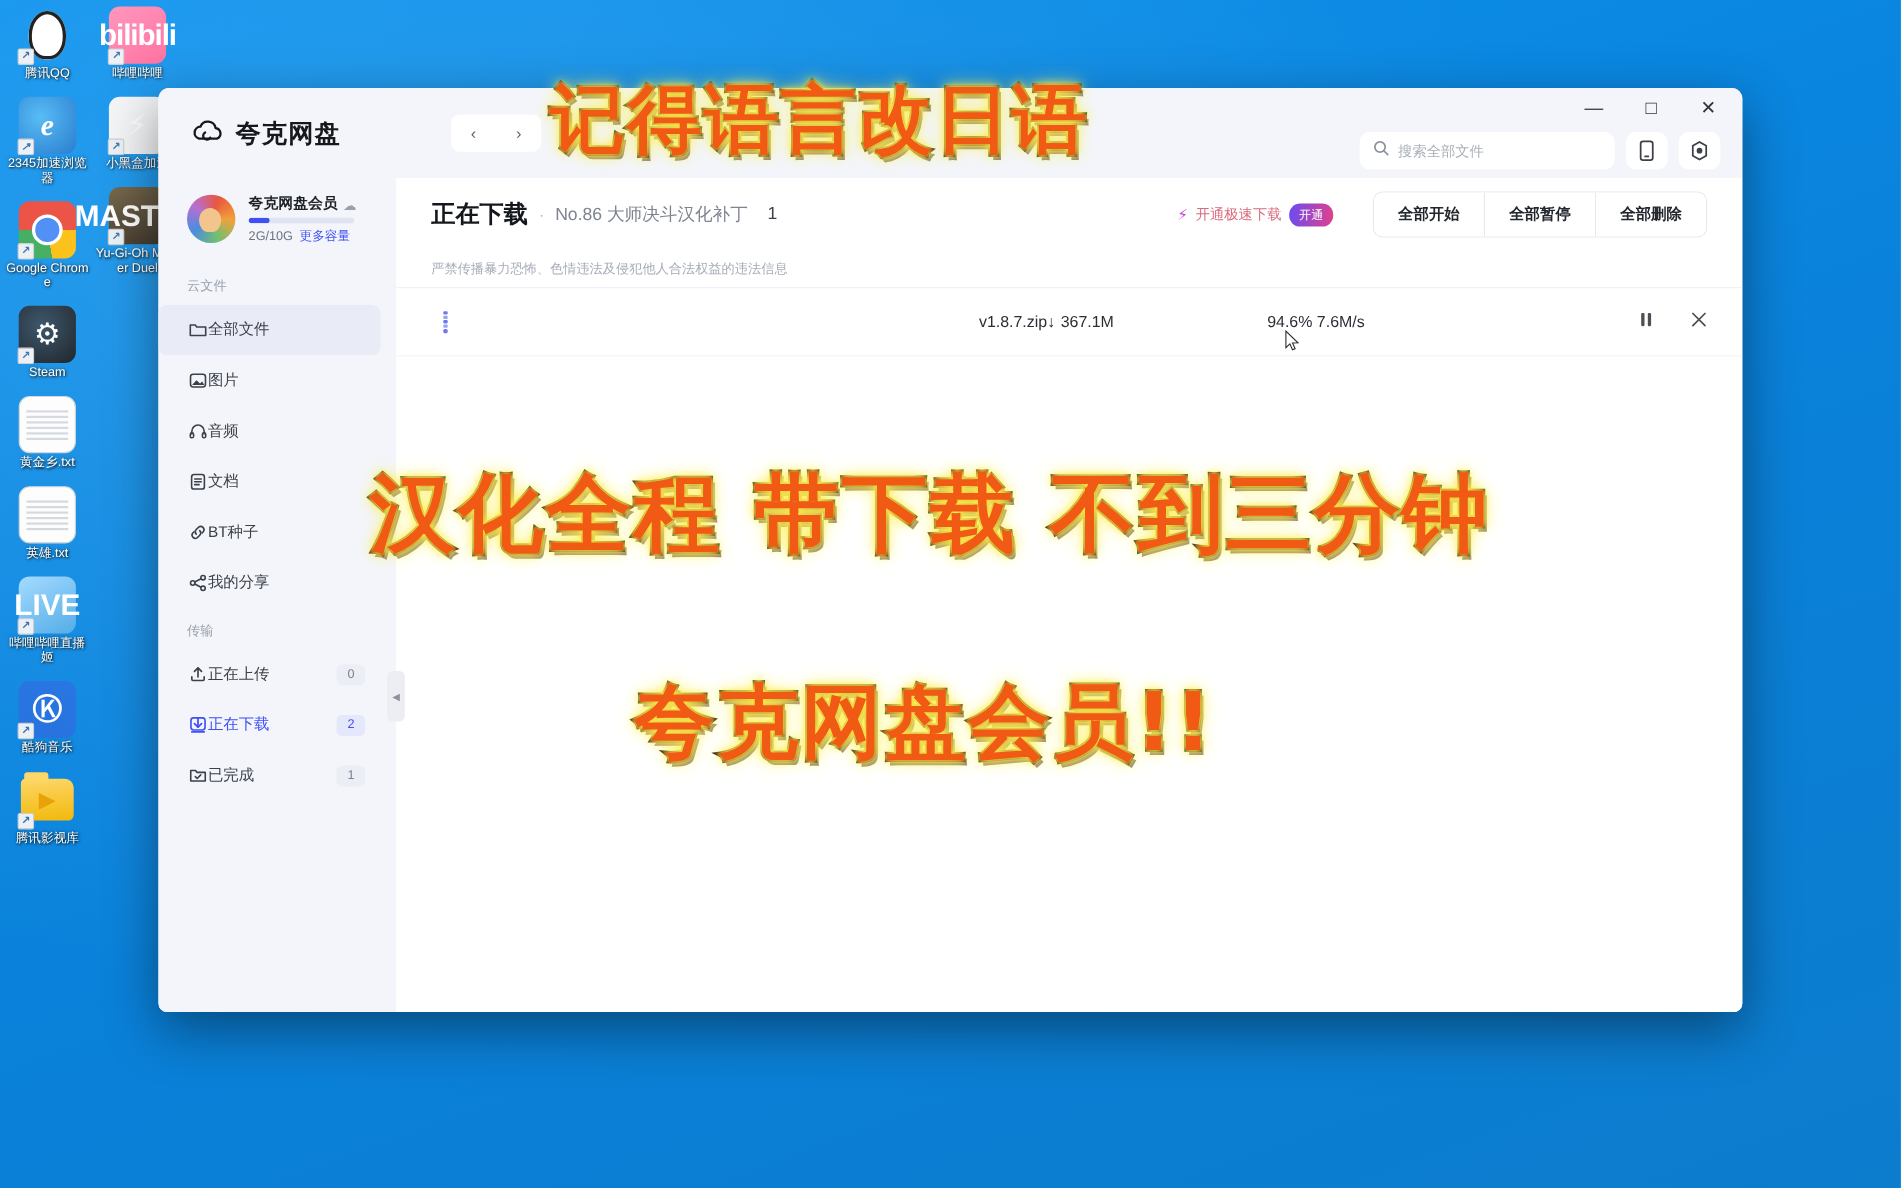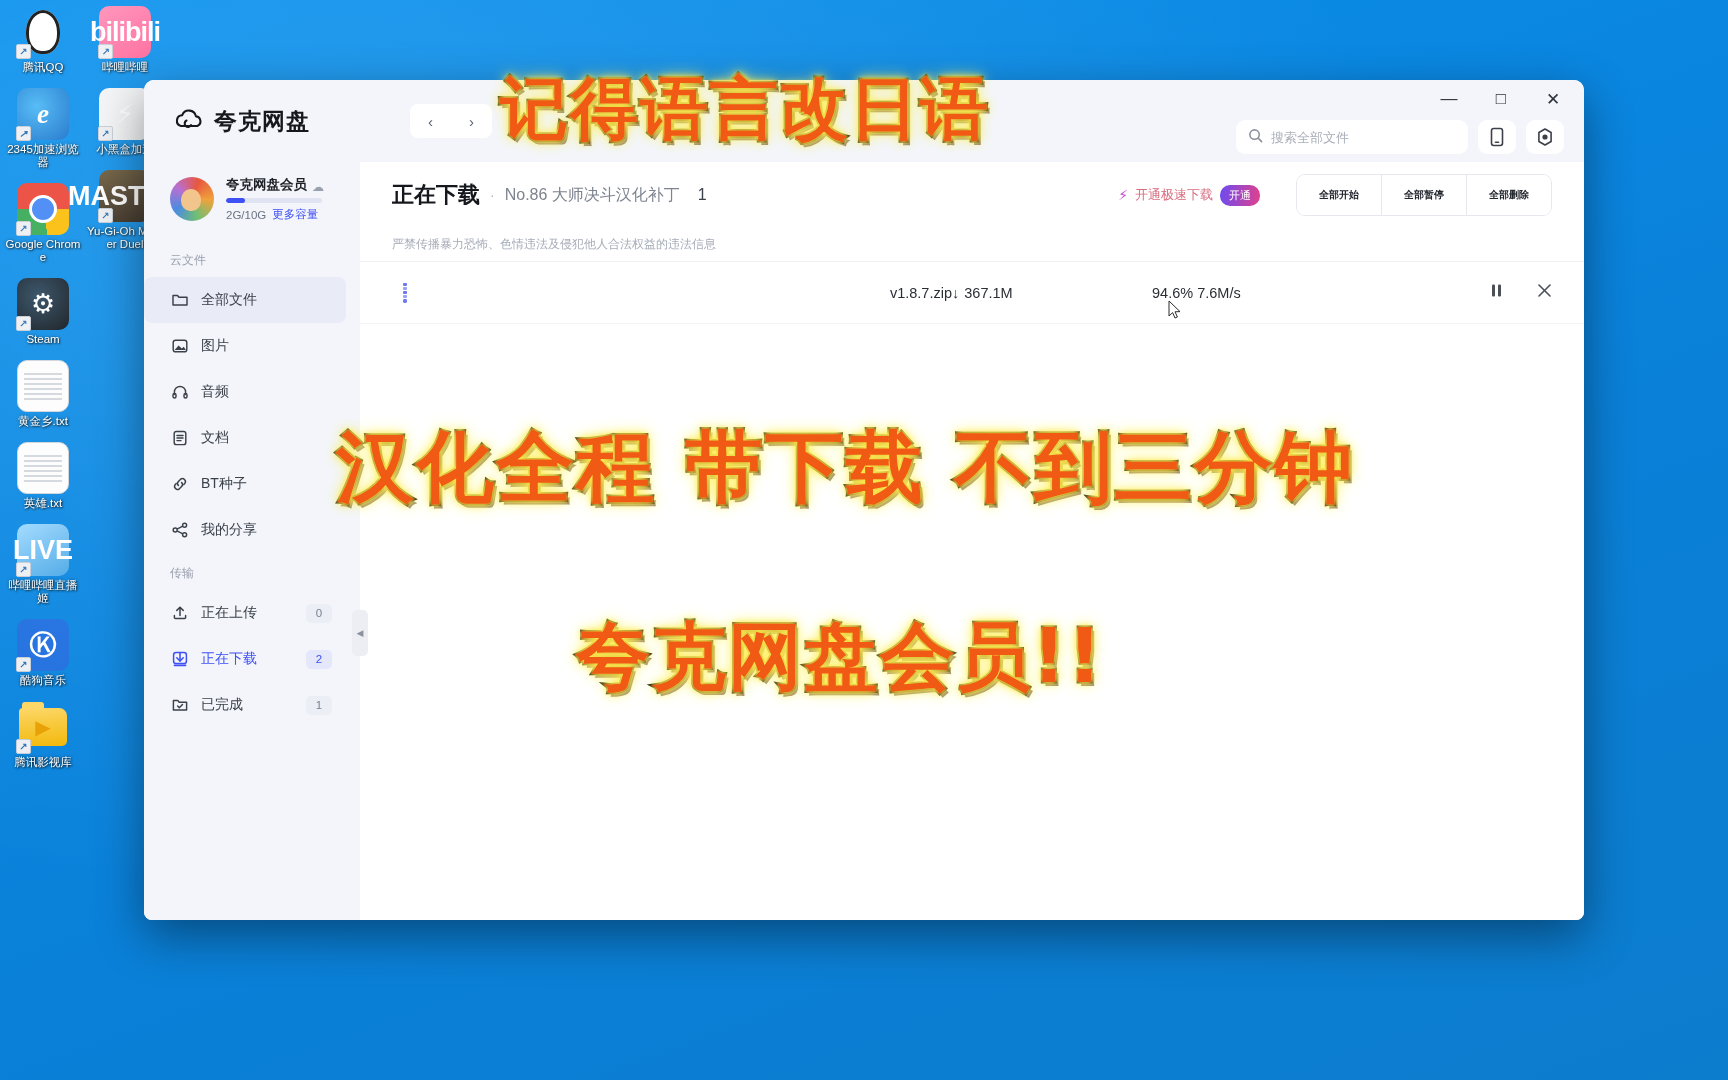--- a/index.html
+++ b/index.html
@@ -143,21 +143,21 @@
   .acct-name{ font-size:13.5px; color:#1e2127; font-weight:bold; }
   .vipmark{ font-size:12px; color:#98a0ad; }
   .bar{ width:96px;height:5px;background:#dfe3f2;border-radius:3px;overflow:hidden;}
   .bar i{ display:block;height:100%;background:#3f51f5;border-radius:3px;}
   .acct-row3{ display:flex; align-items:center; gap:6px; }
   .quota{ font-size:11.5px; color:#6b7280; }
   .morecap{ font-size:11.5px; color:#3f51f5; cursor:pointer; }
 
   .sec-title{ font-size:12px; color:#9aa1ad; padding:12px 0 8px 26px; }
   .nav-item{
-    display:flex; align-items:center; gap:12px;
+    display:flex; align-items:center; 
     height:46px; padding-left:26px; margin-right:14px;
     border-radius:8px; cursor:pointer; color:#3b4049; font-size:14px; position:relative;
   }
   .nav-item .ic{ width:19px;height:19px;display:flex;align-items:center;justify-content:center;flex:none;}
   .nav-item.active{ color:#3f51f5; }
   .nav-item .count{
     position:absolute; right:14px; min-width:26px; height:19px;
     background:#eceef6; color:#7b8192; border-radius:5px;
     font-size:11.5px; display:flex; align-items:center; justify-content:center; padding:0 5px;
   }
@@ -183,21 +183,21 @@
   .speedup{ display:flex; align-items:center; gap:7px; margin-right:26px; }
   .speedup .bolt{ color:#c84bd6; font-size:14px; }
   .speedup .txt{ font-size:13px; color:#d96b7e; }
   .speedup .badge{
     background:linear-gradient(95deg,#6c4bf0,#e0418c); color:#fff;
     font-size:11px; padding:3px 9px; border-radius:10px;
   }
   .btn-group{ display:flex; border:1px solid #e6e8ee; border-radius:9px; overflow:hidden; }
   .btn-group button{
     background:#fff; border:none; border-right:1px solid #e6e8ee;
-    padding:0 22px; height:40px; font-size:10px; font-weight:bold; color:#22262d;
+    padding:0 22px; height:40px; font-size:14px; font-weight:bold; color:#22262d;
     cursor:pointer; font-family:inherit;
   }
   .btn-group button:last-child{ border-right:none; }
 
   .notice{
     height:34px; display:flex; align-items:center; padding-left:32px;
     font-size:12px; color:#a6acb8; border-bottom:1px solid #f0f1f5;
   }
 
   

